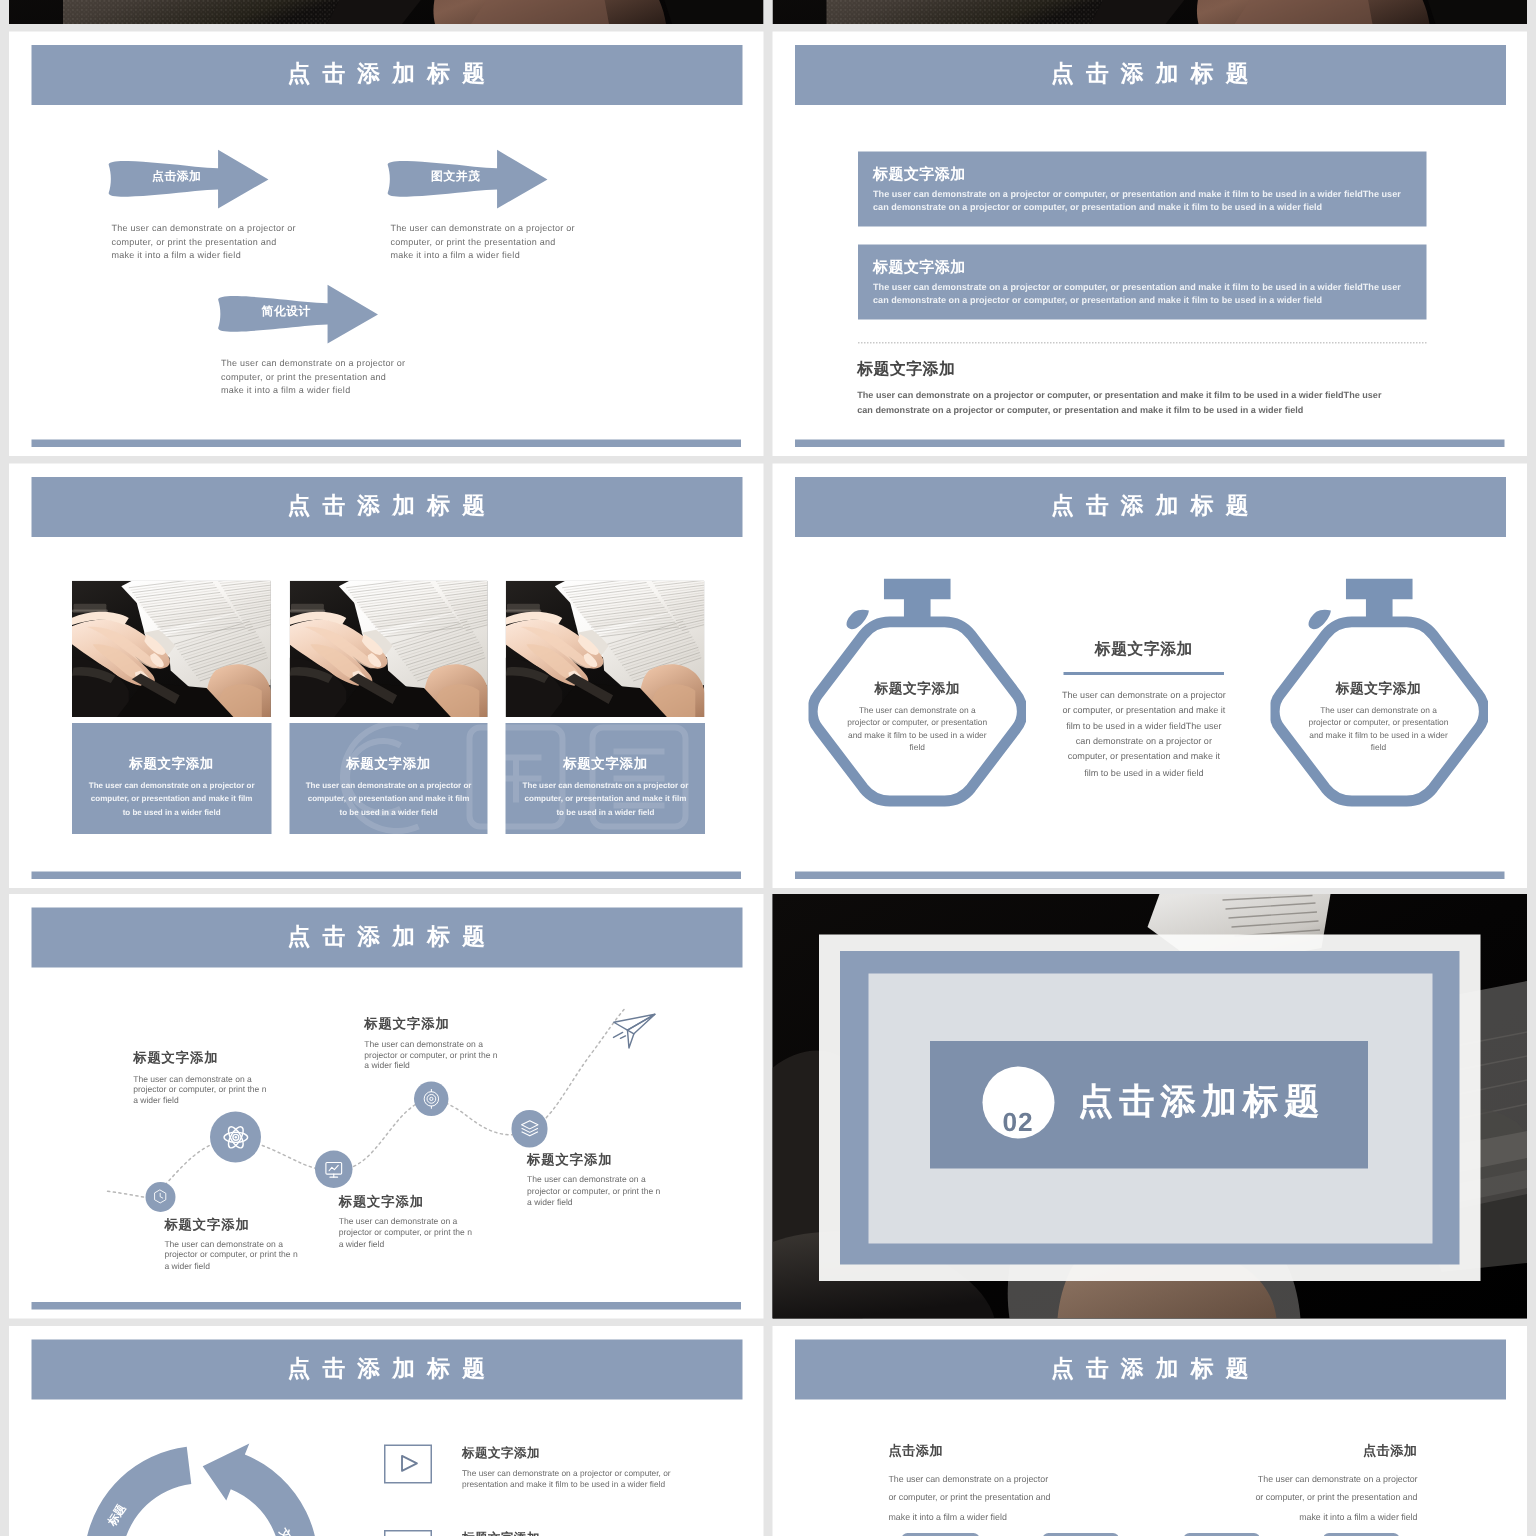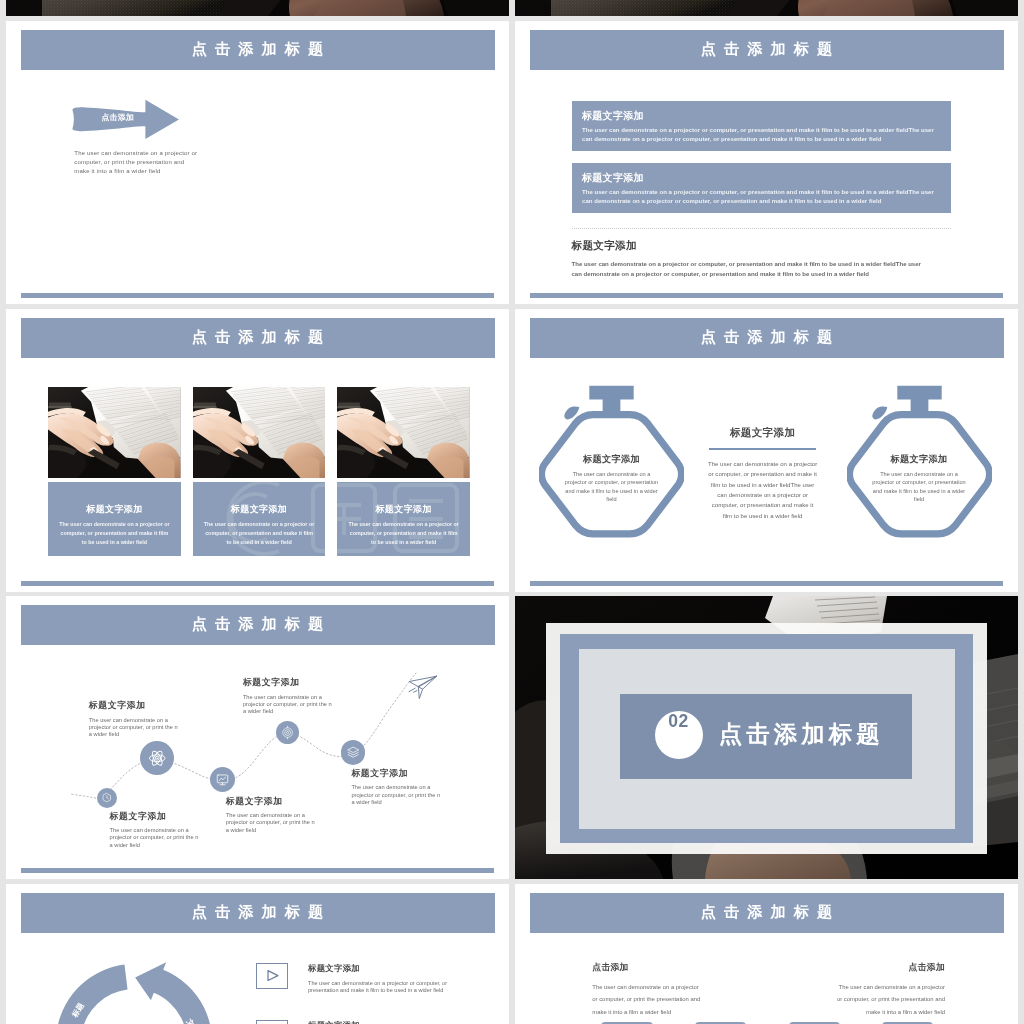--- a/index.html
+++ b/index.html
@@ -86,21 +86,21 @@
   .l4{left:236.9px;top:80.0px;width:90px;}
   .l5{left:345.4px;top:170.8px;width:90px;}
   
   .s6{background:#000;}
   .sec-bg{position:absolute;inset:0;}
   .sec-bg svg{display:block;width:503px;height:283px;}
   .sec-frame-w{position:absolute;left:31px;top:26.5px;width:441px;height:231.5px;background:rgba(250,250,249,0.95);}
   .sec-frame-b{position:absolute;left:45px;top:38px;width:413px;height:208.5px;background:#8b9db8;}
   .sec-frame-w2{position:absolute;left:63.5px;top:52.5px;width:376px;height:180px;background:rgba(243,242,240,0.76);}
   .sec-bar{position:absolute;left:105px;top:97.5px;width:292px;height:85.5px;background:#7e90ab;}
-  .sec-num{position:absolute;left:34.6px;top:17px;width:48px;height:48px;border-radius:50%;background:#fff;display:flex;align-items:flex-start;justify-content:center;}
+  .sec-num{position:absolute;left:34.6px;top:17px;width:48px;height:48px;border-radius:50%;background:#fff;display:flex;align-items:flex-end;justify-content:center;}
   .sec-num span{color:#6d7d95;font-size:17.5px;font-weight:bold;letter-spacing:.5px;}
   .sec-title{position:absolute;left:98.7px;top:24.2px;color:#fff;font-size:23.5px;font-weight:bold;letter-spacing:4px;}
   
   .ringsvg{position:absolute;left:42.6px;top:73px;width:170px;height:170px;}
   .ring-t1,.ring-t2{position:absolute;color:#fff;font-size:7.5px;font-weight:bold;white-space:nowrap;}
   .ring-t1{left:64px;top:130px;transform:rotate(-58deg);transform-origin:0 0;}
   .ring-t2{left:186px;top:133px;transform:rotate(56deg);transform-origin:0 0;}
   .cyrow{position:absolute;}
   .cybox{position:absolute;left:0;top:0;width:32.3px;height:25.2px;border:1.5px solid #7a8ba6;box-sizing:border-box;}
   .cybox svg{display:block;width:100%;height:100%;}
@@ -196,20 +196,34 @@
 
 <div class="slide s1">
   <div class="hdr">
       <span>点击添加标题</span>
     </div>
   <div class="ar-wrap a1">
     <svg class="arrowsvg" viewBox="0 0 108 40">
         <path d="M2.4,11.0 C2.2,9.2 7,8.4 15,8.6 C27,8.9 45,10.8 59,12.3 C64.5,12.9 69.5,13.2 74.0,13.3 L74.0,1.2 L107.0,20.6 L74.0,39.6 L74.0,27.2 C69.5,27.3 64.5,27.6 59,28.2 C45,29.7 27,31.6 15,31.9 C7,32.1 2.2,31.3 2.4,29.5 C4.3,23.5 4.3,17.0 2.4,11.0 Z" fill="#8b9db8"></path>
       </svg>
     <div class="ar-label">点击添加</div>
+    <div class="ar-body">The user can demonstrate  on a projector or computer, or print the presentation  and make it into a film a wider field</div>
+  </div>
+  <div class="ar-wrap a2">
+    <svg class="arrowsvg" viewBox="0 0 108 40">
+        <path d="M2.4,11.0 C2.2,9.2 7,8.4 15,8.6 C27,8.9 45,10.8 59,12.3 C64.5,12.9 69.5,13.2 74.0,13.3 L74.0,1.2 L107.0,20.6 L74.0,39.6 L74.0,27.2 C69.5,27.3 64.5,27.6 59,28.2 C45,29.7 27,31.6 15,31.9 C7,32.1 2.2,31.3 2.4,29.5 C4.3,23.5 4.3,17.0 2.4,11.0 Z" fill="#8b9db8"></path>
+      </svg>
+    <div class="ar-label">图文并茂</div>
+    <div class="ar-body">The user can demonstrate  on a projector or computer, or print the presentation  and make it into a film a wider field</div>
+  </div>
+  <div class="ar-wrap a3">
+    <svg class="arrowsvg" viewBox="0 0 108 40">
+        <path d="M2.4,11.0 C2.2,9.2 7,8.4 15,8.6 C27,8.9 45,10.8 59,12.3 C64.5,12.9 69.5,13.2 74.0,13.3 L74.0,1.2 L107.0,20.6 L74.0,39.6 L74.0,27.2 C69.5,27.3 64.5,27.6 59,28.2 C45,29.7 27,31.6 15,31.9 C7,32.1 2.2,31.3 2.4,29.5 C4.3,23.5 4.3,17.0 2.4,11.0 Z" fill="#8b9db8"></path>
+      </svg>
+    <div class="ar-label">简化设计</div>
     <div class="ar-body">The user can demonstrate  on a projector or computer, or print the presentation  and make it into a film a wider field</div>
   </div>
   <div class="botbar"></div>
 </div>
 
 <div class="slide s2">
   <div class="hdr">
       <span>点击添加标题</span>
     </div>
   <div class="bar b1">

